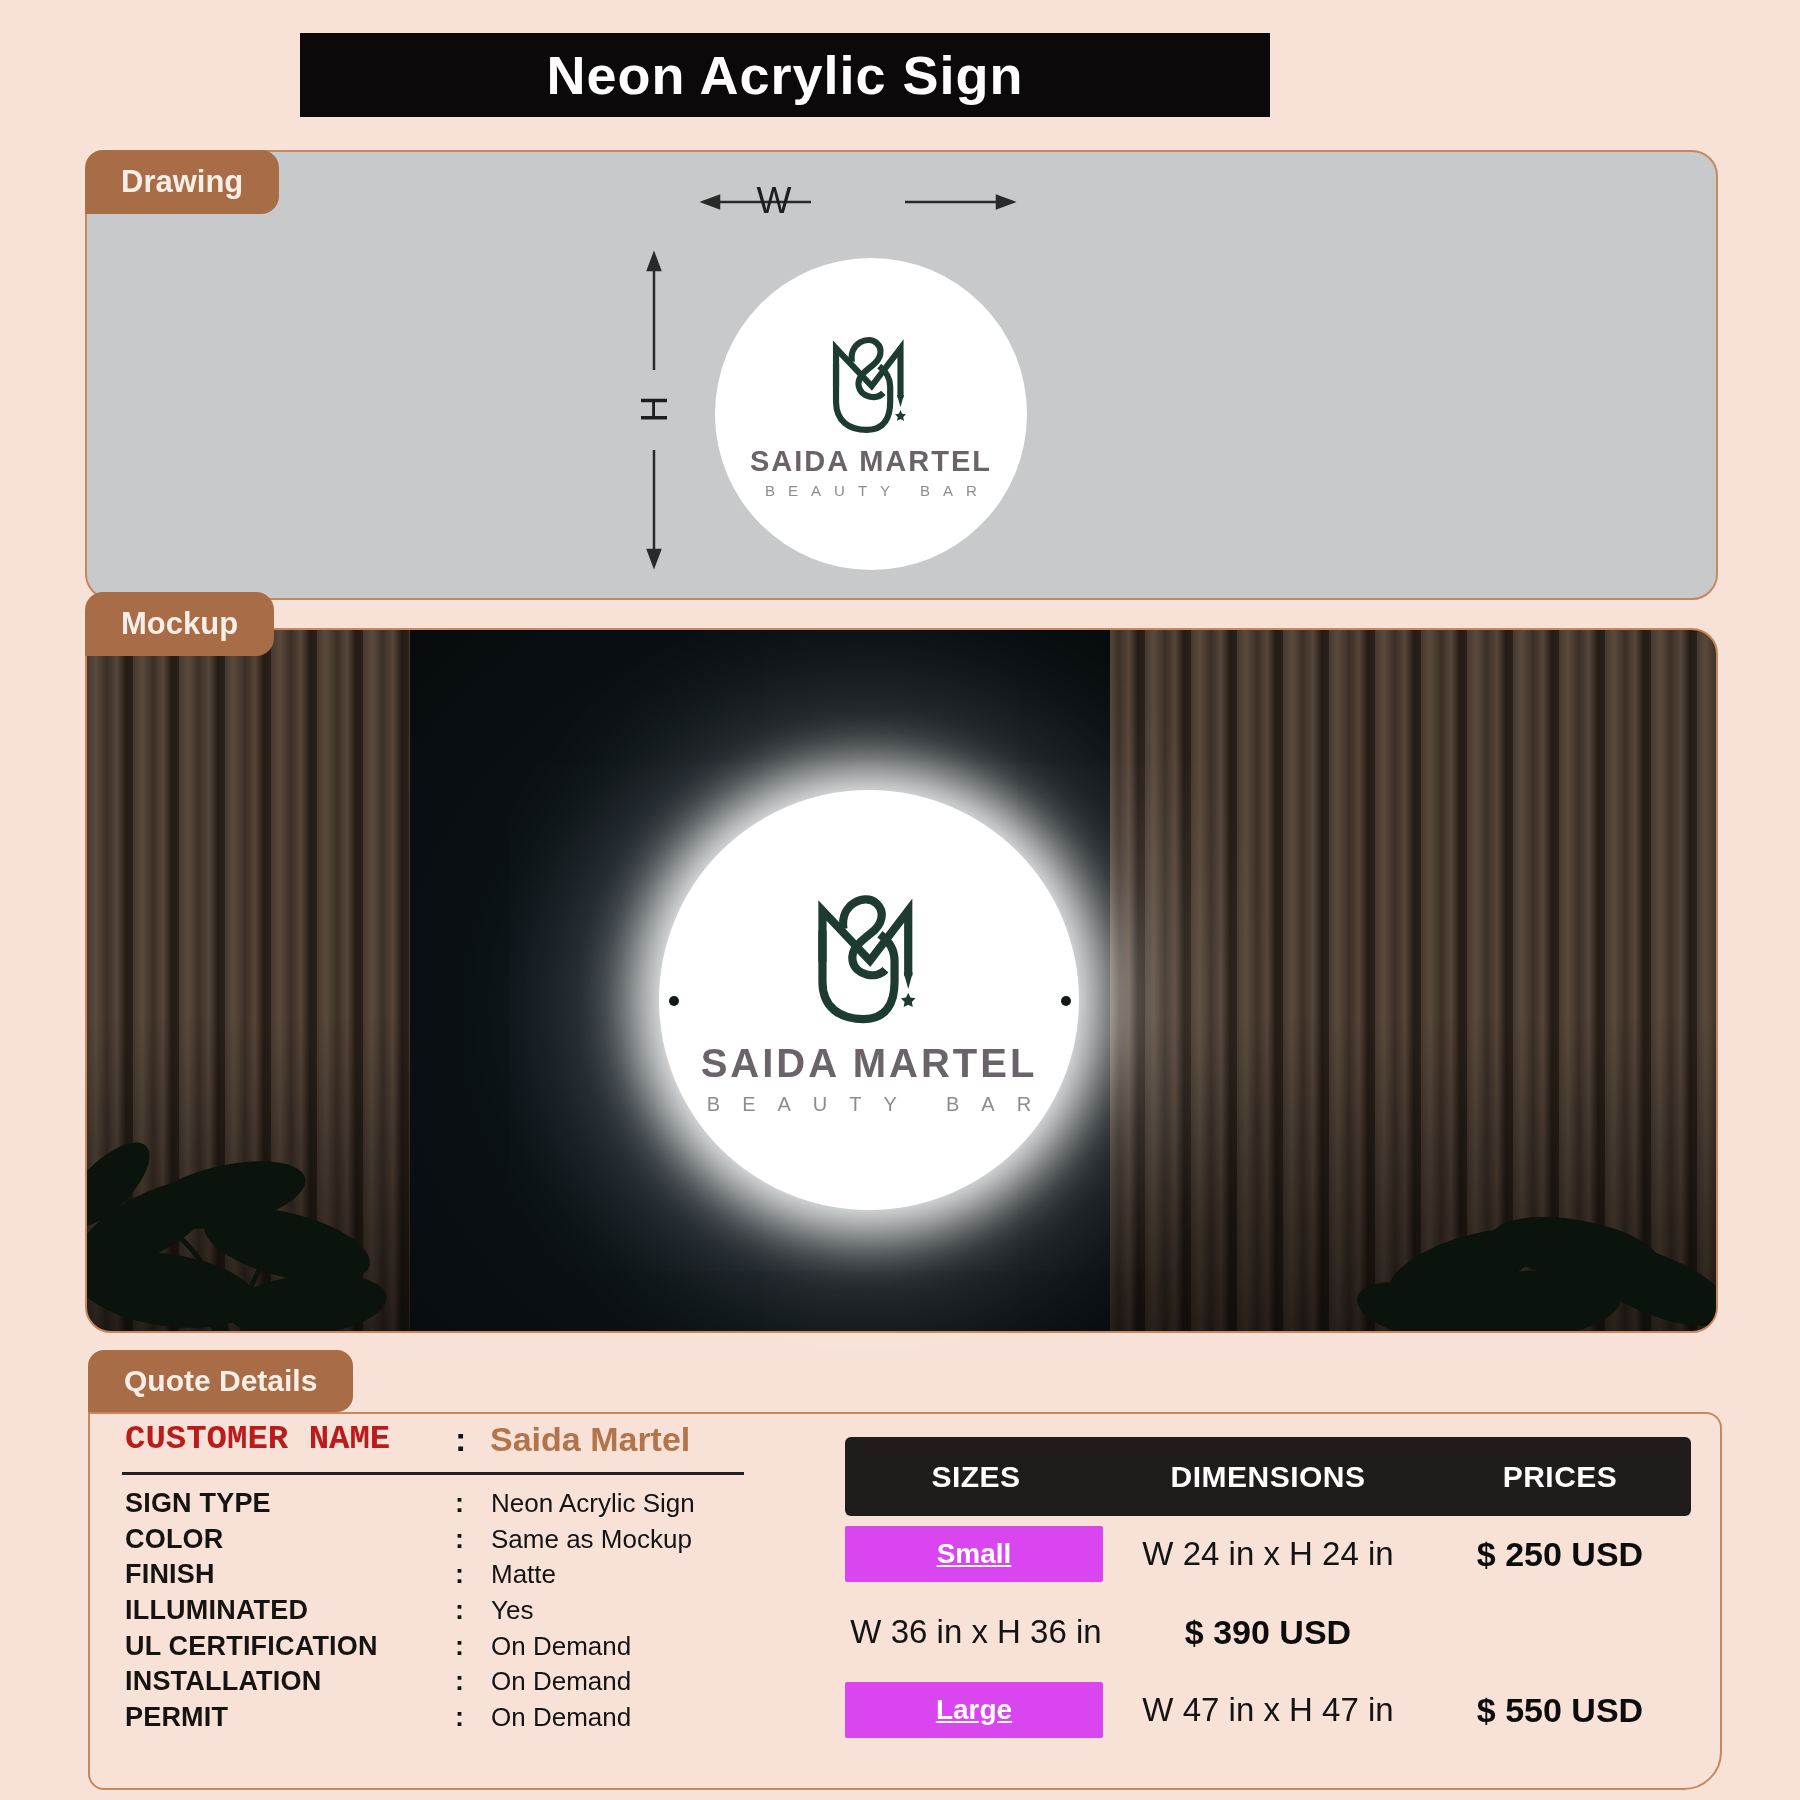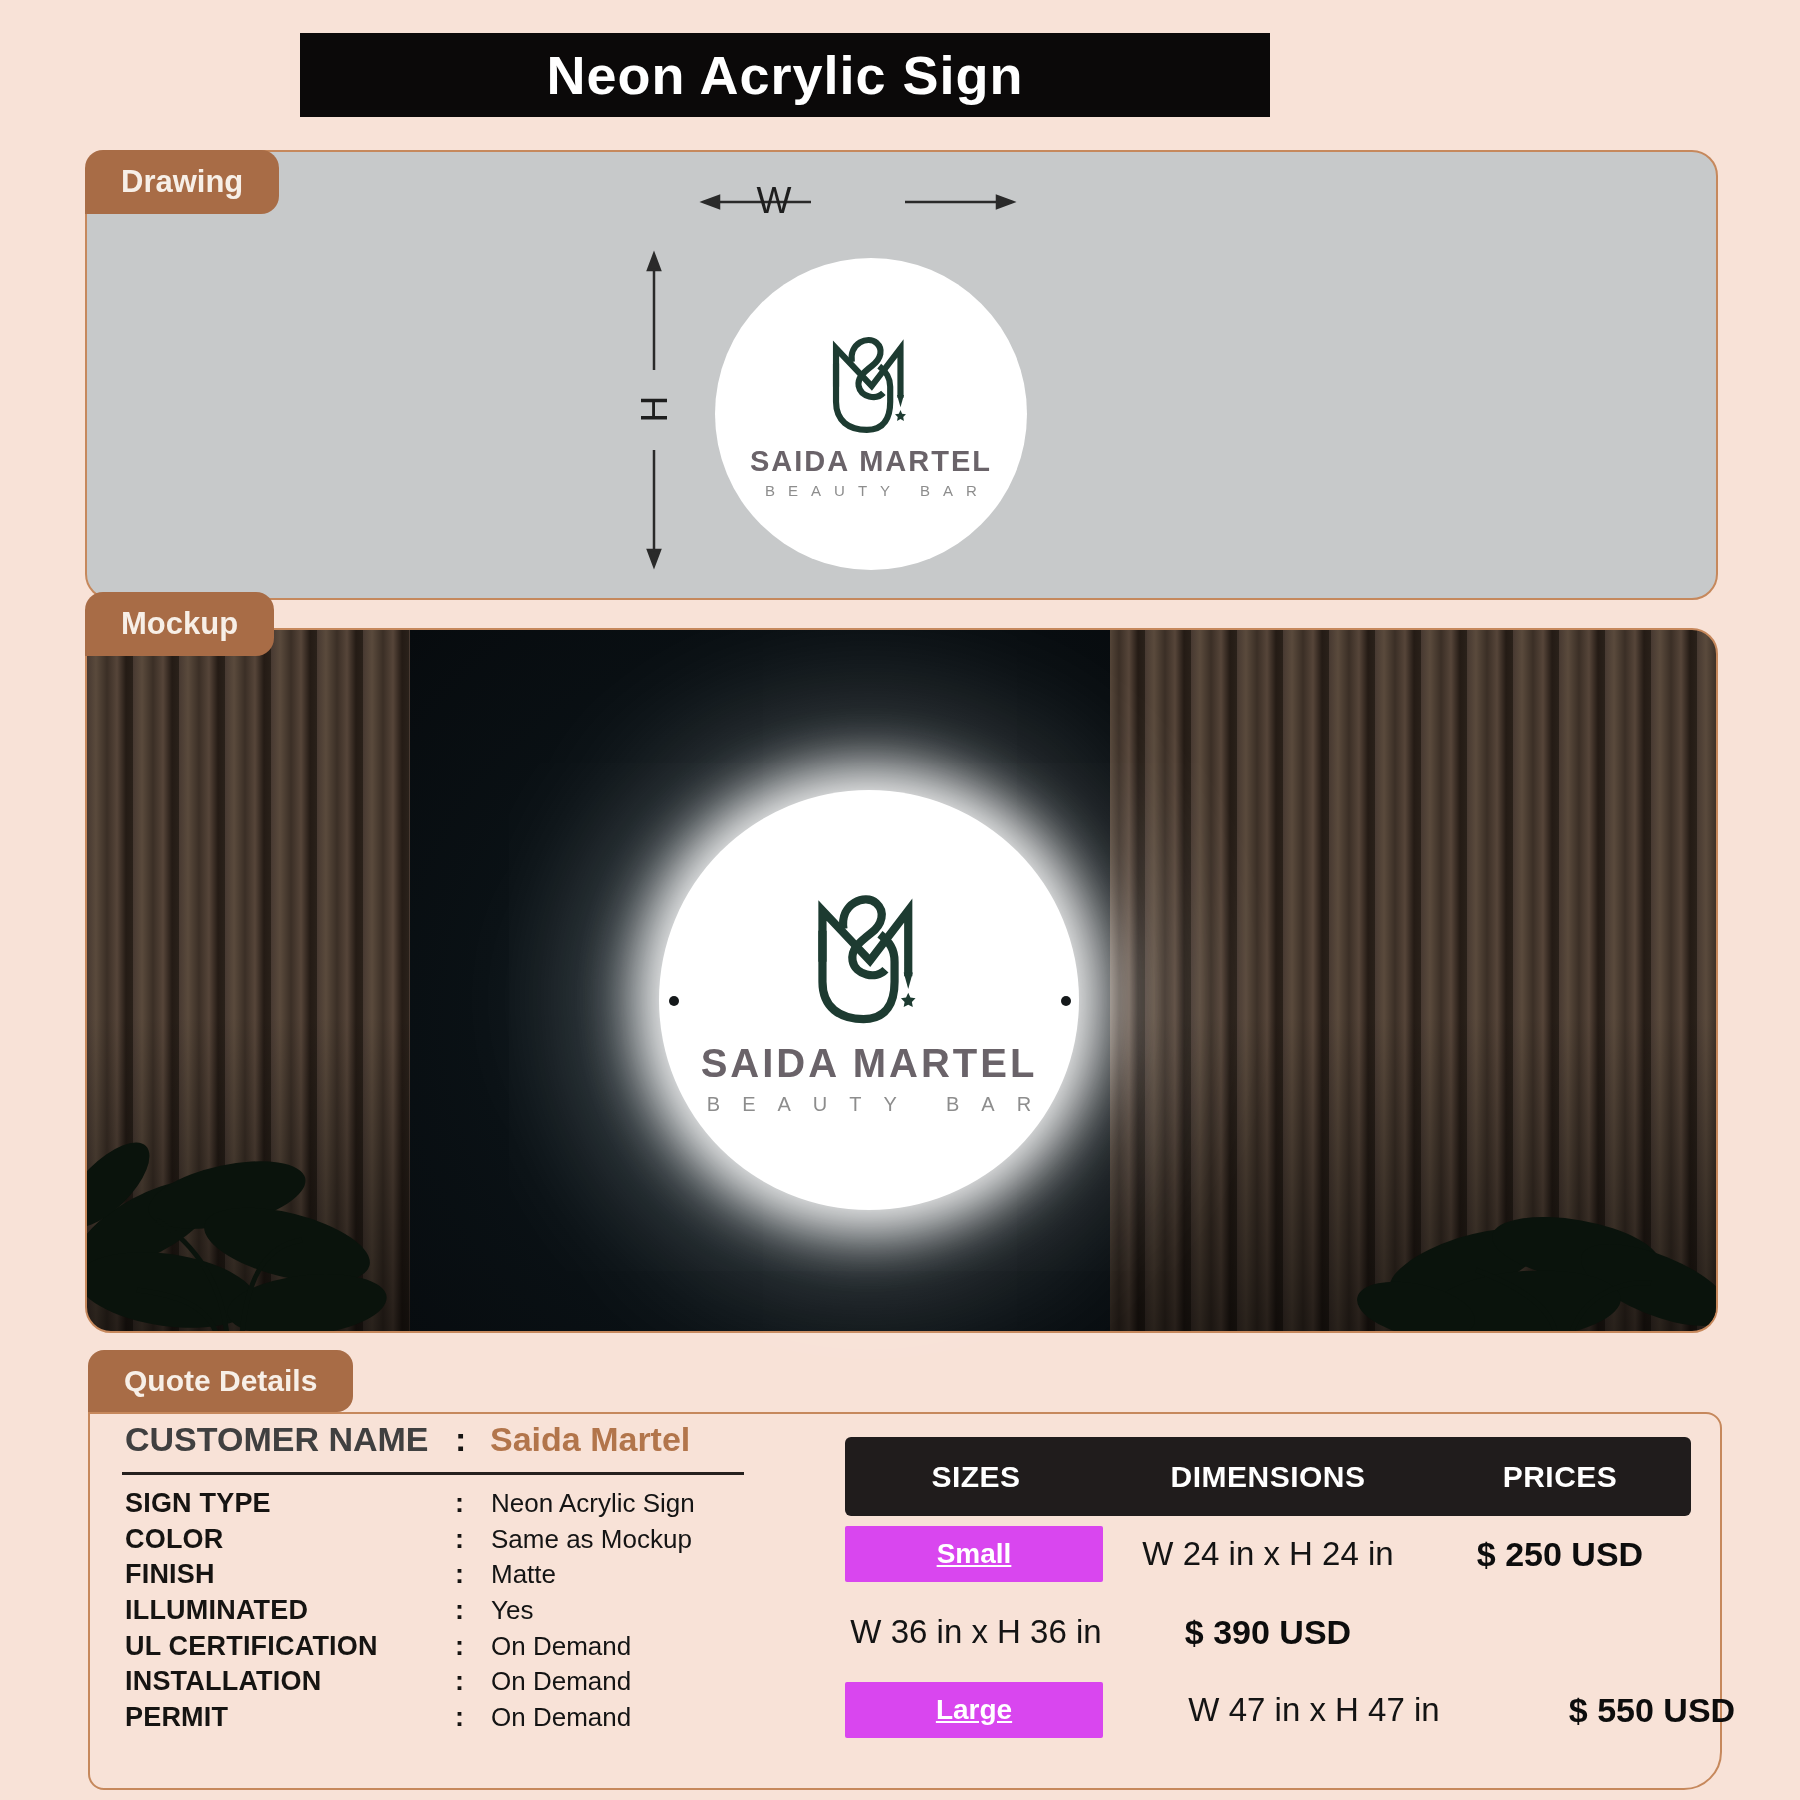--- a/index.html
+++ b/index.html
@@ -72,41 +72,41 @@
   .plant-left{left:-10px;}
   .plant-right{right:-10px;}
 
   
   .quote-panel{
     left:88px;top:1412px;width:1634px;height:378px;
     border:2px solid #c6885c;border-radius:0 16px 38px 16px;box-sizing:border-box;
   }
   .quote-tab{left:88px;top:1350px;height:62px;font-size:30px;border-radius:16px 16px 16px 0;}
   .customer-row{left:125px;top:1420px;width:700px;display:flex;align-items:baseline;}
-  .customer-label{font-size:34px;font-weight:700;color:#404040;}
+  .customer-label{font-size:34px;font-weight:700;color:#b91c1c;font-family:Liberation Mono, monospace;}
   .customer-colon{font-size:34px;font-weight:700;color:#161412;position:absolute;left:330px;}
   .customer-name{font-size:34px;font-weight:700;color:#b2754b;position:absolute;left:365px;}
   .customer-underline{left:122px;top:1472px;width:622px;height:3px;background:#26211e;}
   .fields{left:125px;top:1486px;width:700px;}
   .field-row{display:grid;grid-template-columns:330px 36px auto;align-items:center;height:35.6px;}
   .field-label{font-size:27px;font-weight:700;color:#161412;letter-spacing:0.2px;}
   .field-colon{font-size:27px;font-weight:700;color:#161412;}
   .field-value{font-size:26px;font-weight:400;color:#141414;}
 
   
   .price-grid{display:grid;grid-template-columns:262px 322px 262px;width:846px;}
   .table-header{
     left:845px;top:1437px;height:79px;background:#201c1c;border-radius:6px;
     align-items:center;
   }
   .table-header div{color:#ffffff;font-size:30px;font-weight:700;text-align:center;letter-spacing:0.5px;}
   .price-row{height:56px;align-items:center;}
   .row-small{left:845px;top:1526px;}
   .row-medium{left:845px;top:1604px;}
-  .row-large{left:845px;top:1682px;gap:46px;}
+  .row-large{left:845px;top:1682px;}
   .size-btn{
     background:#d946ef;color:#ffffff;font-size:28px;font-weight:700;
     height:56px;display:flex;align-items:center;justify-content:center;border:none;
     width:258px;border-radius:2px;cursor:default;font-family:"Liberation Sans",sans-serif;text-decoration:underline;
   }
   .dim-cell{font-size:33px;color:#141414;text-align:center;}
   .price-cell{font-size:34px;color:#0d0d0d;font-weight:700;text-align:center;}
 </style>
 </head>
 <body>

